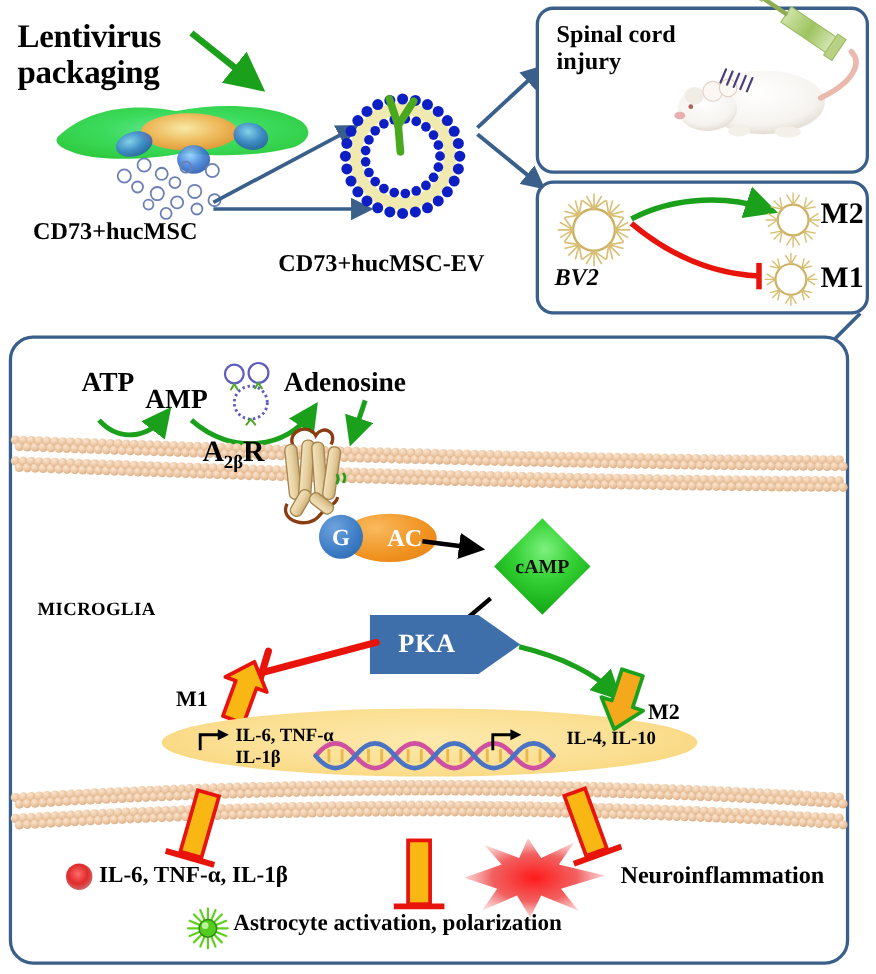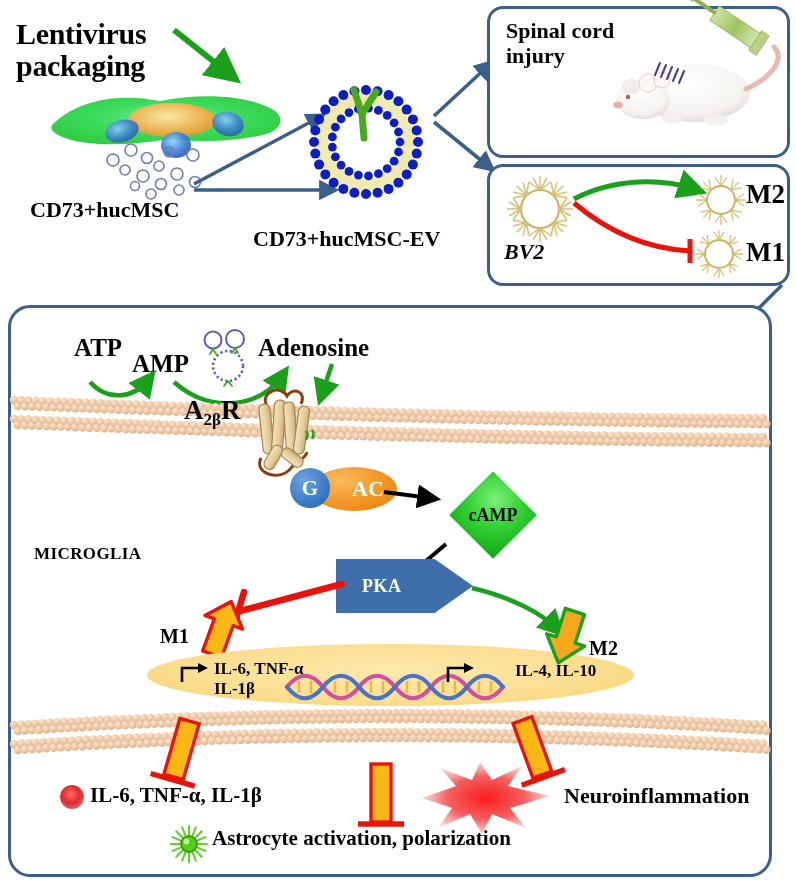--- a/index.html
+++ b/index.html
@@ -27,21 +27,21 @@
   .diamond{position:absolute;transform:rotate(45deg);
     background:radial-gradient(circle at 35% 30%, #7ef07e 0%, #35d236 45%, #12a613 100%);}
   .diamond-label{position:absolute;display:flex;align-items:center;justify-content:center;
     color:#111;font-weight:bold;font-size:18px;}
 
   
   .pka{position:absolute;background:#3f6fab;
     clip-path:polygon(0 0,72% 0,100% 50%,72% 100%,0 100%);
     display:flex;align-items:center;justify-content:flex-start;
     box-shadow:0 2px 3px rgba(0,0,0,.25);}
-  .pka span{color:#fff;font-weight:bold;font-size:18px;padding-left:26px;letter-spacing:.5px;}
+  .pka span{color:#fff;font-weight:bold;font-size:24px;padding-left:26px;letter-spacing:.5px;}
 
   
   .ac-ell{position:absolute;border-radius:50%;
     background:radial-gradient(ellipse at 35% 30%,#f9b95e 0%,#f0921f 60%,#e07f12 100%);}
   .g-circ{position:absolute;border-radius:50%;
     background:radial-gradient(circle at 35% 30%,#6fa2dd 0%,#3a7bc4 60%,#2a62a5 100%);}
   .ac-ell span,.g-circ span{display:block;width:100%;height:100%;
     display:flex;align-items:center;justify-content:center;color:#fff;font-weight:bold;}
 
   

